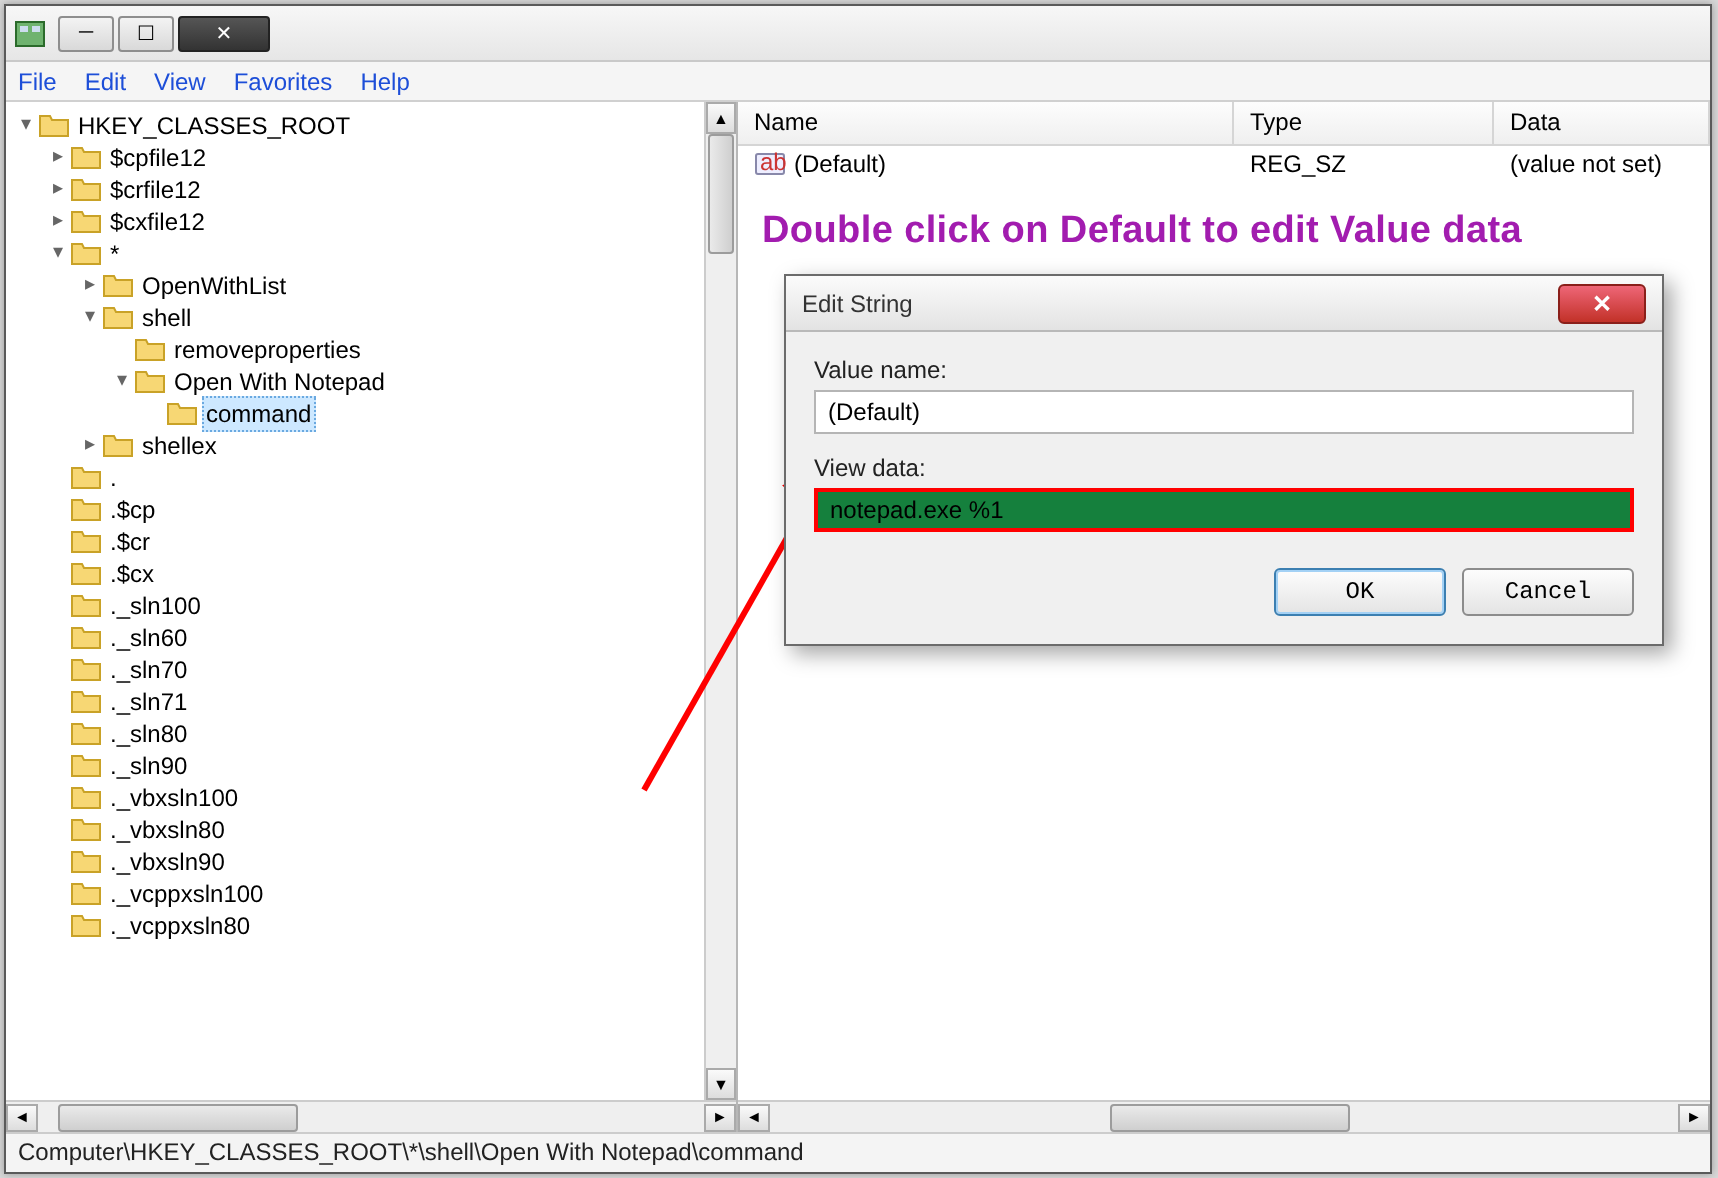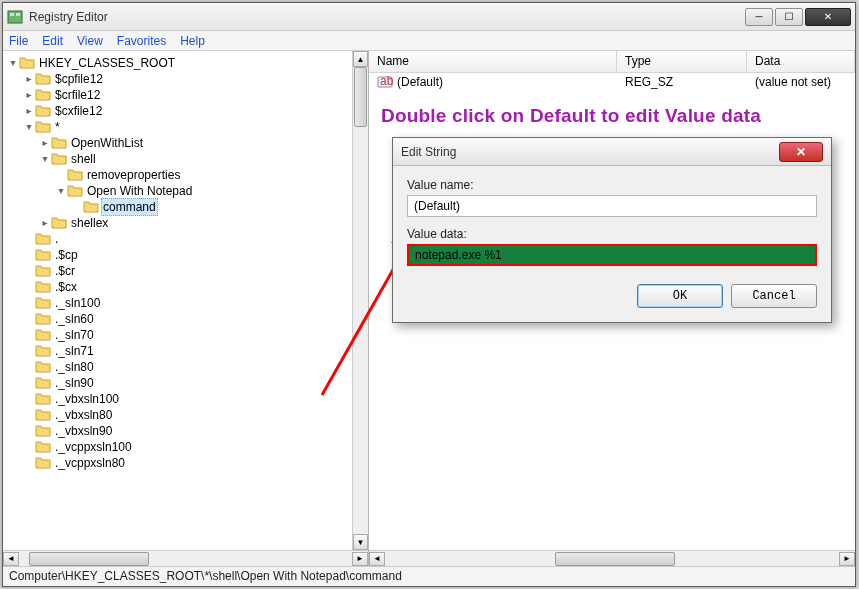--- a/index.html
+++ b/index.html
@@ -73,21 +73,20 @@
 
 <div class="window">
   <div class="titlebar">
     <span class="icon">
       <svg viewBox="0 0 16 16">
           <rect x="1" y="2" width="14" height="12" fill="#6fb36f" stroke="#2b6b2b"></rect>
           <rect x="3" y="4" width="4" height="3" fill="#cde"></rect>
           <rect x="9" y="4" width="4" height="3" fill="#cde"></rect>
         </svg>
     </span>
-    <span class="title">Registry Editor</span>
     <div class="win-btns">
       <div class="win-btn">─</div>
       <div class="win-btn">☐</div>
       <div class="win-btn close">✕</div>
     </div>
   </div>
 
   <div class="menubar">
     <span>File</span>
     <span>Edit</span>
@@ -378,20 +377,20 @@
 
 <div class="dialog">
   <div class="dlg-title">
     <span class="t">Edit String</span>
     <div class="x">✕</div>
   </div>
   <div class="dlg-body">
     <div class="field-lbl">Value name:</div>
     <div class="field-val readonly">(Default)</div>
     <div class="spacer"></div>
-    <div class="field-lbl">Value data:</div>
+    <div class="field-lbl">View data:</div>
     <input class="field-val data" value="notepad.exe %1" style="">
   </div>
   <div class="dlg-btns">
     <button class="btn ok">OK</button>
     <button class="btn">Cancel</button>
   </div>
 </div>
 
 </body></html>

